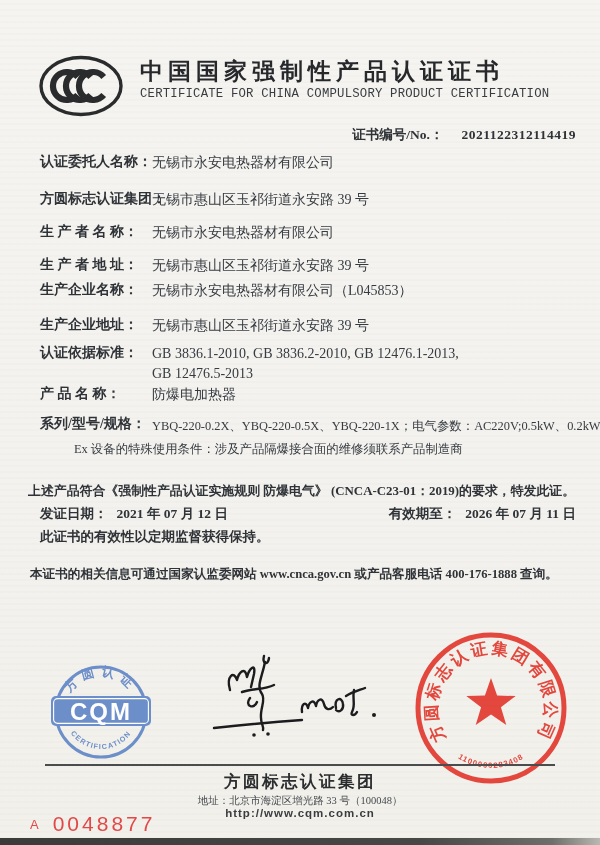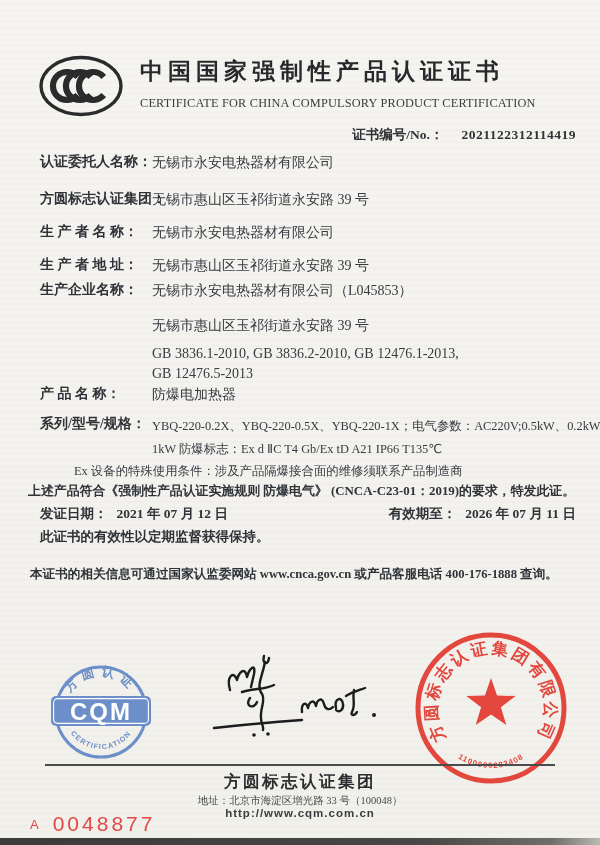--- a/index.html
+++ b/index.html
@@ -11,21 +11,21 @@
       repeating-linear-gradient(0deg, rgba(120,118,105,0.025) 0 2px, rgba(255,255,255,0) 2px 6px),
       linear-gradient(180deg,#f5f4f0 0%, #f3f2ee 55%, #f1f0eb 100%);
     color:#33373c;
   }
   .abs { position:absolute; }
 
   
   .ccc-logo { left:36px; top:50px; }
   .titles { left:140px; right:16px; top:56px; text-align:left; }
   .title { font-size:23px; font-weight:700; letter-spacing:5px; color:#26282b; }
-  .subtitle { margin-top:9px; font-family:Liberation Serif, serif; font-size:12.3px; color:#393d42; letter-spacing:0.2px; }
+  .subtitle { font-family:Liberation Mono, monospace; font-size:12.3px; color:#393d42; letter-spacing:0.2px; }
   .certno { right:24px; top:126px; font-size:13.5px; font-weight:600; color:#2f3338; }
   .certno .num { margin-left:18px; font-family:"Liberation Serif",serif; letter-spacing:0.5px; }
 
   
   .row { left:40px; right:16px; font-size:14px; }
   .lbl { position:absolute; left:0; top:0; width:128px; font-weight:700; color:#2f3338; white-space:nowrap; }
   .val { display:block; margin-left:112px; color:#363b41; line-height:20px; white-space:nowrap; }
   .r0{top:153px}.r1{top:190px}.r2{top:223px}.r3{top:256px}.r4{top:281px}.r5{top:316px}
   .r6{top:344px}.r7{top:385px}
   .r8{top:415px}
@@ -87,34 +87,35 @@
   </div>
   <div class="abs row r3">
     <span class="lbl">生 产 者 地 址：</span>
     <span class="val">无锡市惠山区玉祁街道永安路 39 号</span>
   </div>
   <div class="abs row r4">
     <span class="lbl">生产企业名称：</span>
     <span class="val">无锡市永安电热器材有限公司（L045853）</span>
   </div>
   <div class="abs row r5">
+    <span class="lbl">生产企业地址：</span>
     <span class="val">无锡市惠山区玉祁街道永安路 39 号</span>
   </div>
   <div class="abs row r6">
+    <span class="lbl">认证依据标准：</span>
     <span class="val">GB 3836.1-2010, GB 3836.2-2010, GB 12476.1-2013,</span>
     <span class="val">GB 12476.5-2013</span>
   </div>
   <div class="abs row r7">
     <span class="lbl">产 品 名 称：</span>
     <span class="val">防爆电加热器</span>
   </div>
   <div class="abs row r8">
     <span class="lbl">系列/型号/规格：</span>
     <span class="val">YBQ-220-0.2X、YBQ-220-0.5X、YBQ-220-1X；电气参数：AC220V;0.5kW、0.2kW、</span>
-    <span class="val">1kW 防爆标志：Ex d ⅡC T4 Gb/Ex tD A21 IP66 T135℃</span>
     <span class="val line3">Ex 设备的特殊使用条件：涉及产品隔爆接合面的维修须联系产品制造商</span>
   </div>
 
   <div class="abs compliance">上述产品符合《强制性产品认证实施规则 防爆电气》 (CNCA-C23-01：2019)的要求，特发此证。</div>
 
   <div class="abs dates">
     <span>发证日期：</span><span class="dval">2021 年 07 月 12 日</span>
     <span class="right"><span>有效期至：</span><span class="dval">2026 年 07 月 11 日</span></span>
   </div>
 

